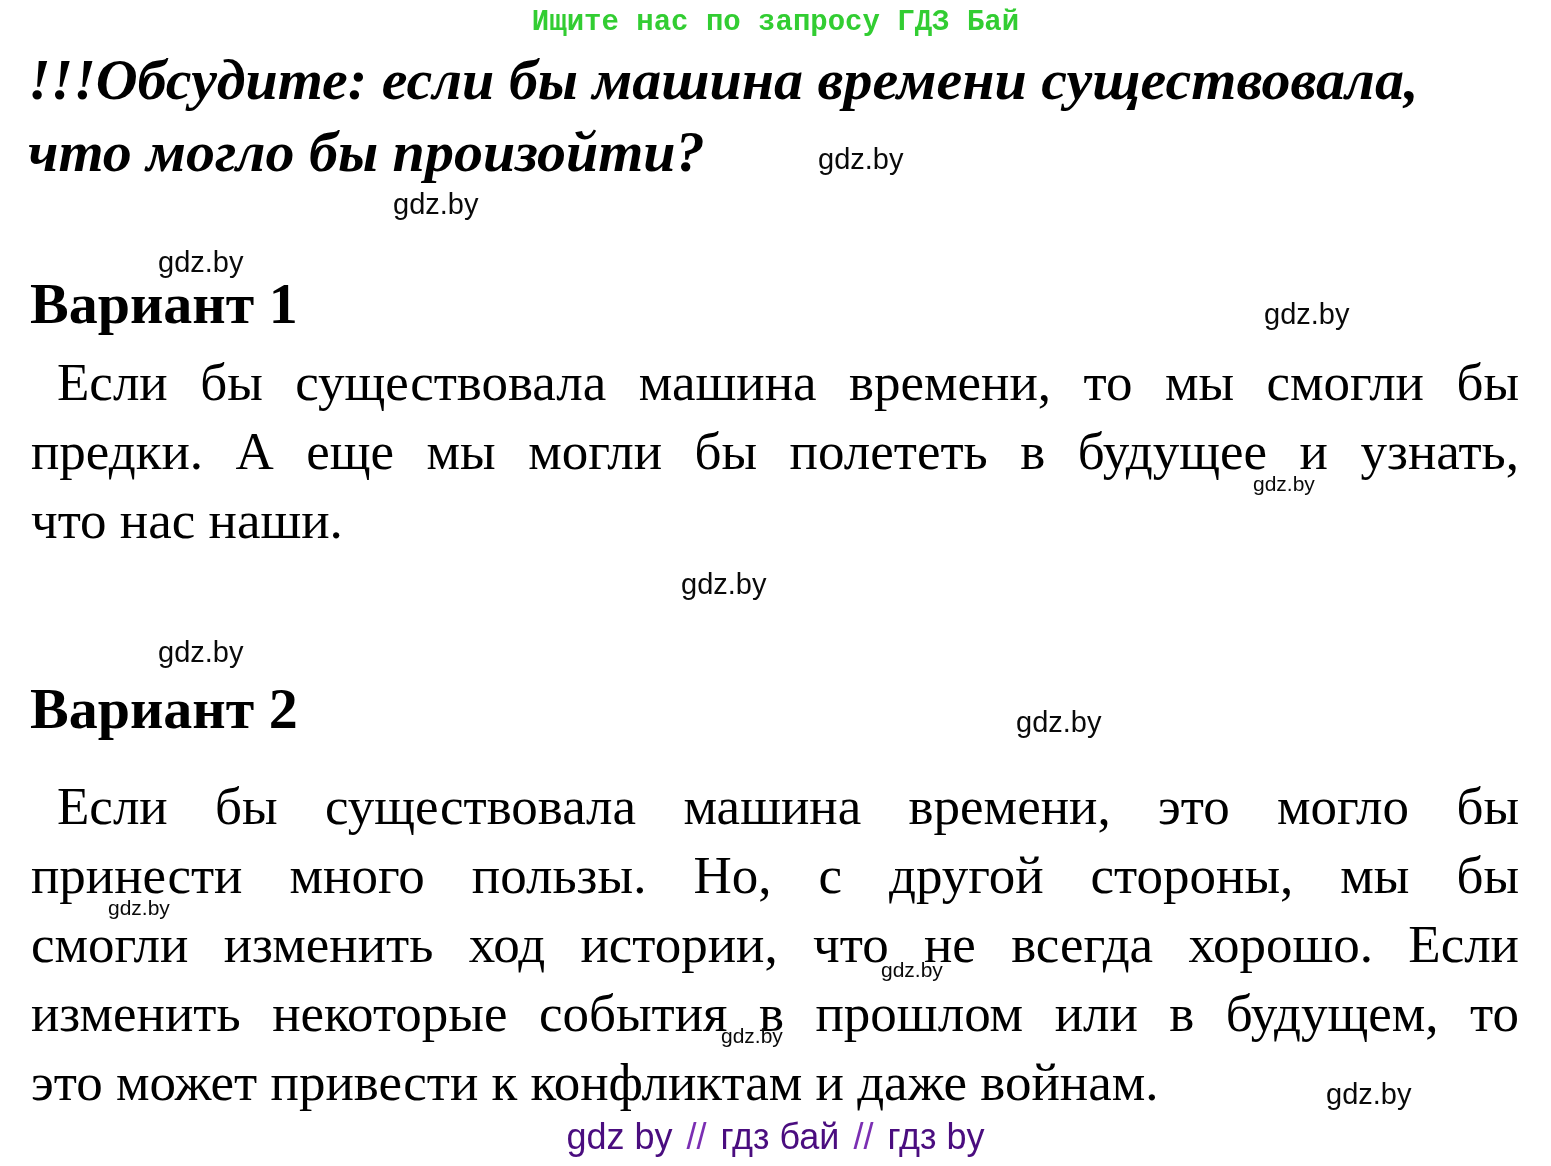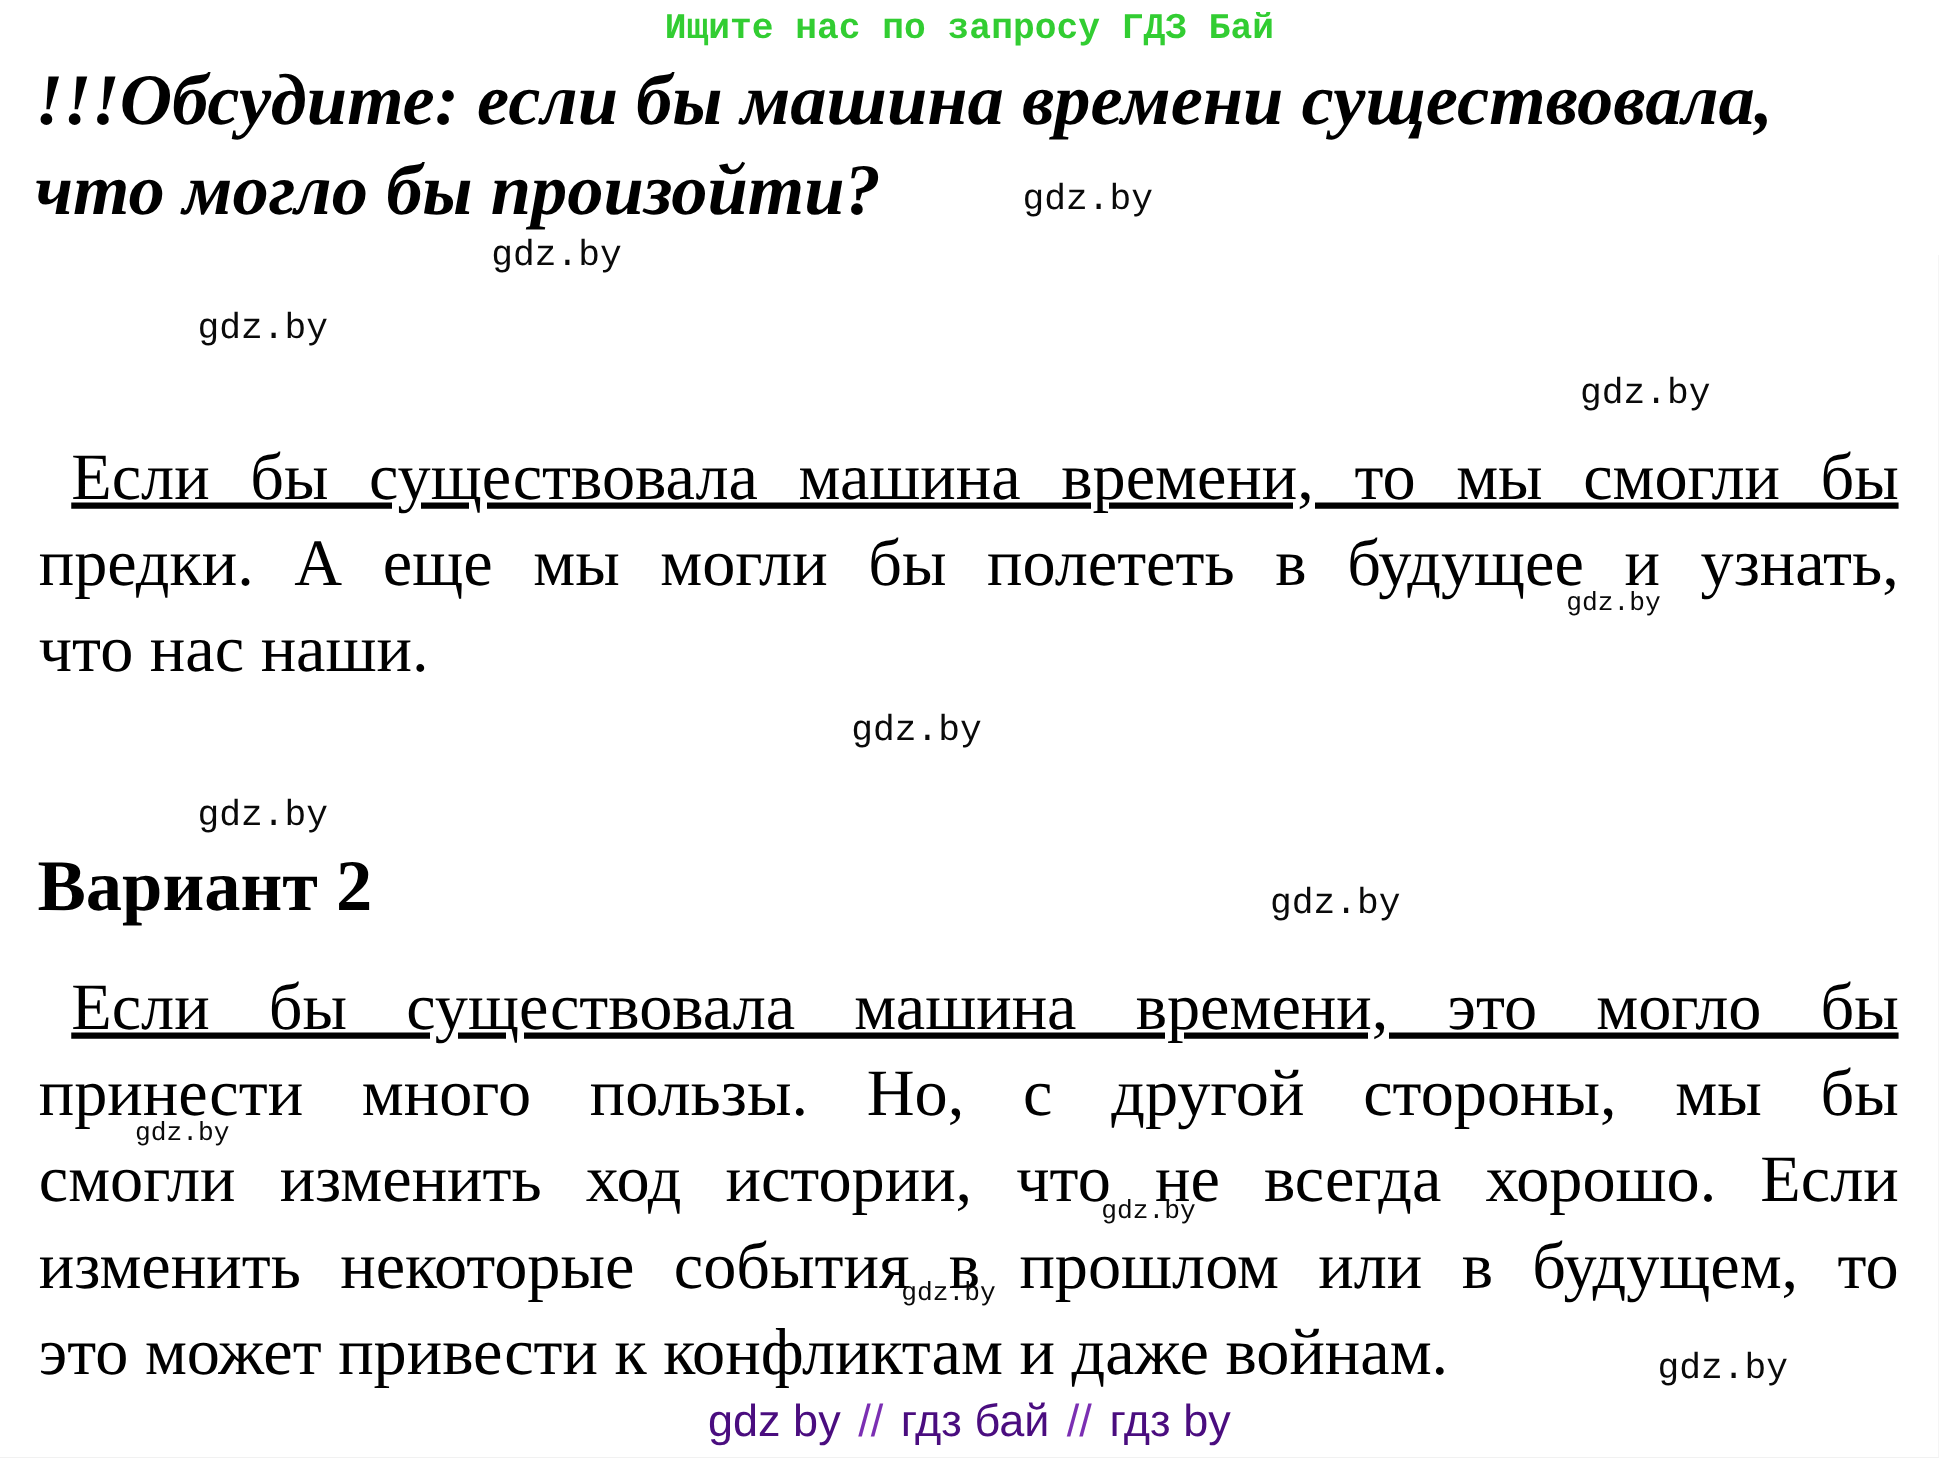--- a/index.html
+++ b/index.html
@@ -47,24 +47,24 @@
   .line{
     height:69px;line-height:69px;
     white-space:nowrap;
   }
   .jline{
     white-space:normal;
     text-align:justify;
     text-align-last:justify;
     overflow:hidden;
   }
-  .indent{text-indent:26px;text-decoration:underline;}
+  .indent{text-indent:26px;}
   .wm{
     position:absolute;
-    font-family:Liberation Mono, monospace;
+    font-family:Liberation Sans, sans-serif;
     font-size:29px;
     color:#0a0a0a;
     white-space:nowrap;
   }
   .wm.small{font-size:21px;}
   .wm1{left:818px;top:143px;}
   .wm2{left:393px;top:188px;}
   .wm3{left:158px;top:246px;}
   .wm4{left:1264px;top:298px;}
   .wm5{left:1253px;top:472px;}
@@ -92,20 +92,21 @@
 
 <div class="page">
 
   <div class="banner">Ищите нас по запросу ГДЗ Бай</div>
 
   <div class="title">
     <div class="title-line">!!!Обсудите: если бы машина времени существовала,</div>
     <div class="title-line">что могло бы произойти?</div>
   </div>
 
+  <div class="variant-heading v1">Вариант 1</div>
 
   <div class="para p1">
     <div class="line jline indent">Если бы существовала машина времени, то мы смогли бы</div>
     <div class="line jline">предки. А еще мы могли бы полететь в будущее и узнать,</div>
     <div class="line">что нас наши.</div>
   </div>
 
   <div class="variant-heading v2">Вариант 2</div>
 
   <div class="para p2">

